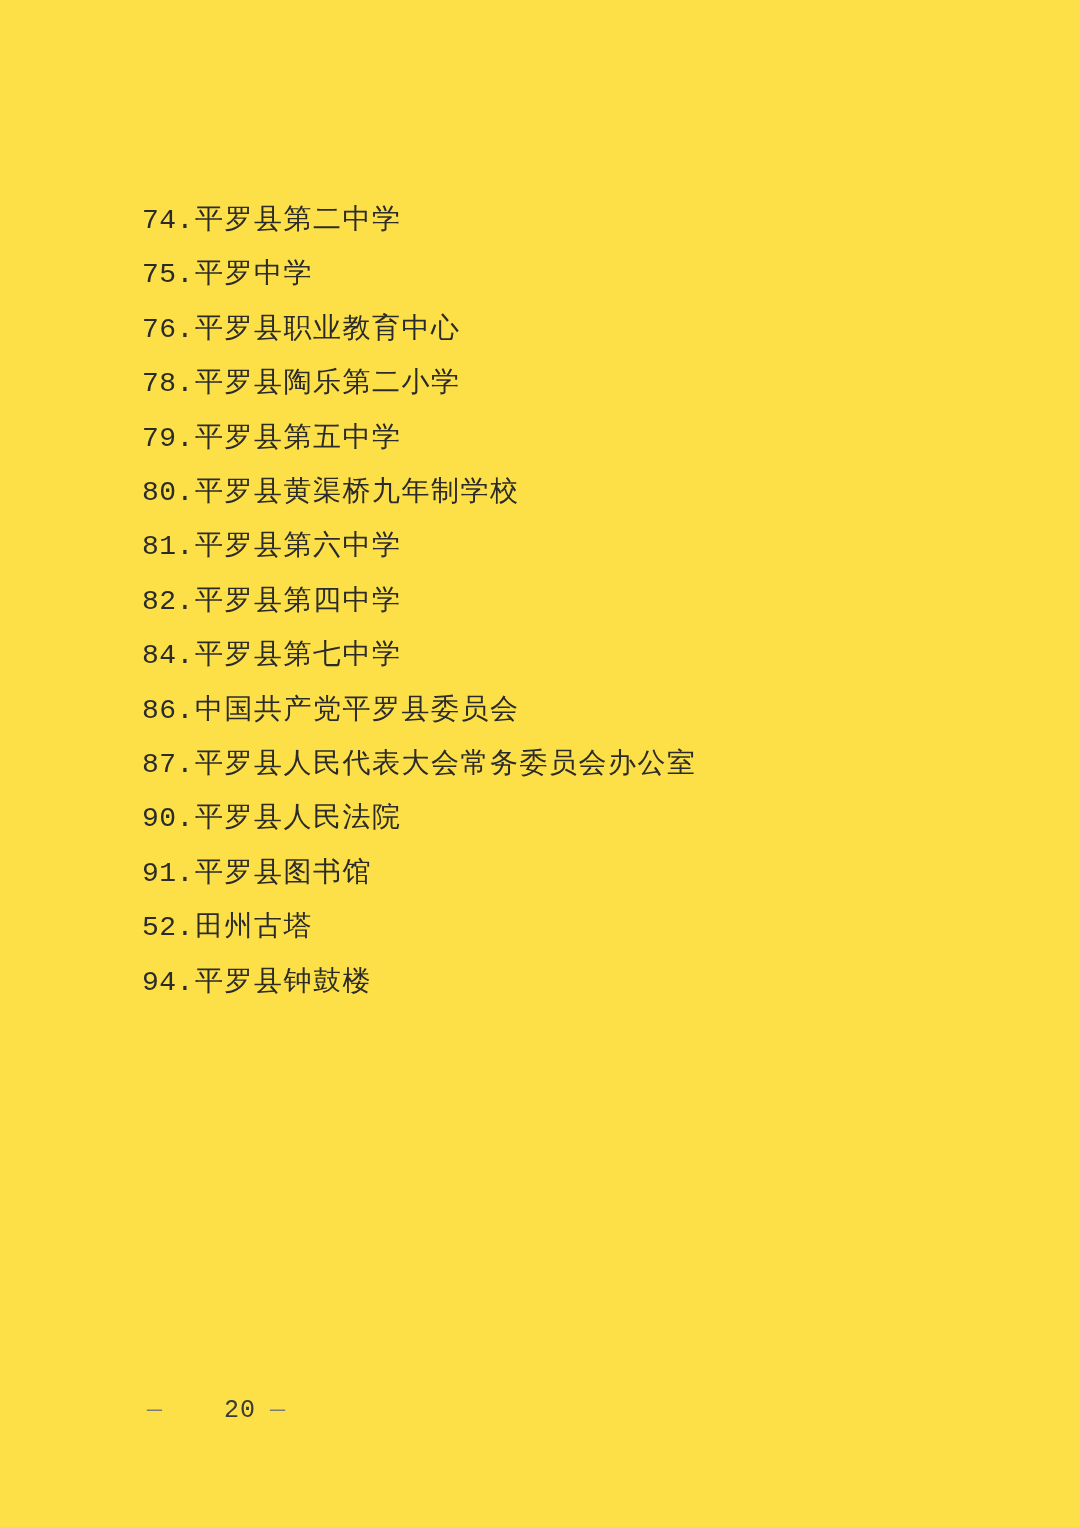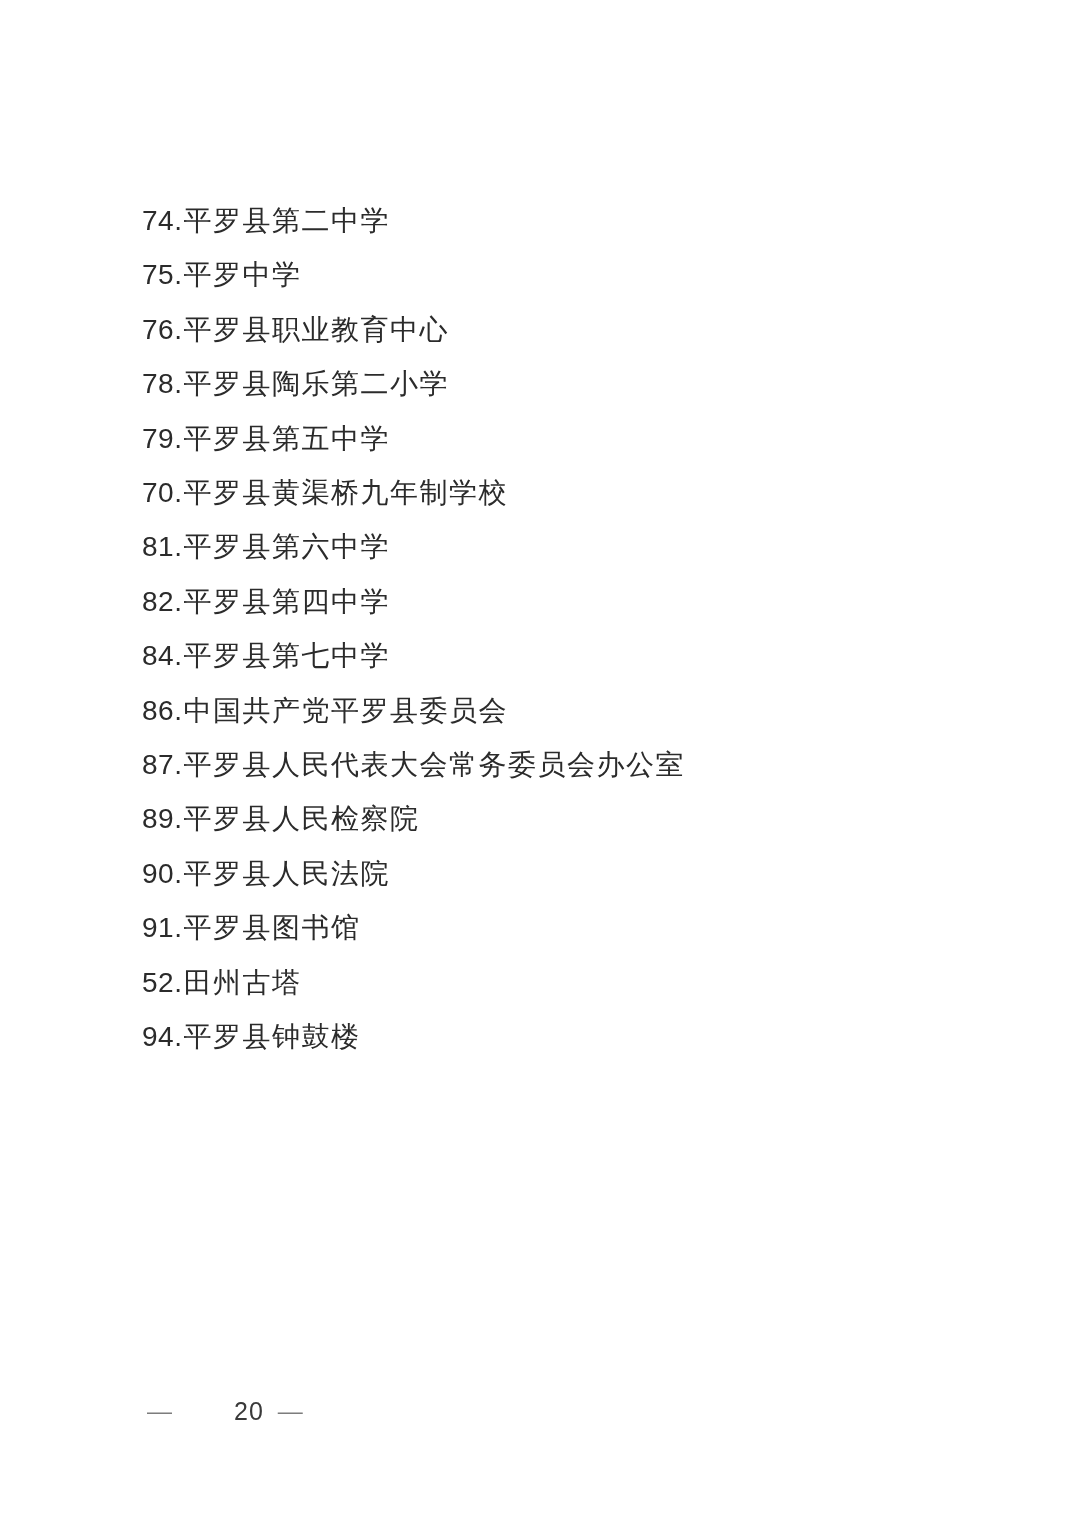--- a/index.html
+++ b/index.html
@@ -5,22 +5,22 @@
   html, body {
     margin: 0;
     padding: 0;
     background: #e8e8e8;
   }
   .page {
     position: relative;
     width: 1080px;
     height: 1527px;
     margin: 0 auto;
-    background: #ffffff;
-    font-family: Liberation Sans, sans-serif;
+    background: #fde047;
+    font-family: Liberation Mono, monospace;
     color: #2b2b2b;
     overflow: hidden;
   }
   .list {
     position: absolute;
     left: 142px;
     top: 194px;
   }
   .list-item {
     font-size: 28px;
@@ -58,27 +58,26 @@
 </head>
 <body>
 
 <div class="page">
   <div class="list" id="numbered-list">
       <div class="list-item"><span class="item-number">74.</span><span class="item-text">平罗县第二中学</span></div>
       <div class="list-item"><span class="item-number">75.</span><span class="item-text">平罗中学</span></div>
       <div class="list-item"><span class="item-number">76.</span><span class="item-text">平罗县职业教育中心</span></div>
       <div class="list-item"><span class="item-number">78.</span><span class="item-text">平罗县陶乐第二小学</span></div>
       <div class="list-item"><span class="item-number">79.</span><span class="item-text">平罗县第五中学</span></div>
-      <div class="list-item"><span class="item-number">70.</span><span class="item-text">平罗县黄渠桥九年制学校</span></div>
+      <div class="list-item"><span class="item-number">80.</span><span class="item-text">平罗县黄渠桥九年制学校</span></div>
       <div class="list-item"><span class="item-number">81.</span><span class="item-text">平罗县第六中学</span></div>
       <div class="list-item"><span class="item-number">82.</span><span class="item-text">平罗县第四中学</span></div>
       <div class="list-item"><span class="item-number">84.</span><span class="item-text">平罗县第七中学</span></div>
       <div class="list-item"><span class="item-number">86.</span><span class="item-text">中国共产党平罗县委员会</span></div>
       <div class="list-item"><span class="item-number">87.</span><span class="item-text">平罗县人民代表大会常务委员会办公室</span></div>
-      <div class="list-item"><span class="item-number">89.</span><span class="item-text">平罗县人民检察院</span></div>
       <div class="list-item"><span class="item-number">90.</span><span class="item-text">平罗县人民法院</span></div>
       <div class="list-item"><span class="item-number">91.</span><span class="item-text">平罗县图书馆</span></div>
       <div class="list-item"><span class="item-number">52.</span><span class="item-text">田州古塔</span></div>
       <div class="list-item"><span class="item-number">94.</span><span class="item-text">平罗县钟鼓楼</span></div>
     </div>
   <div class="footer">
     <span class="dash">—</span>
     <span class="pagenum">20</span>
     <span class="dash">—</span>
   </div>

